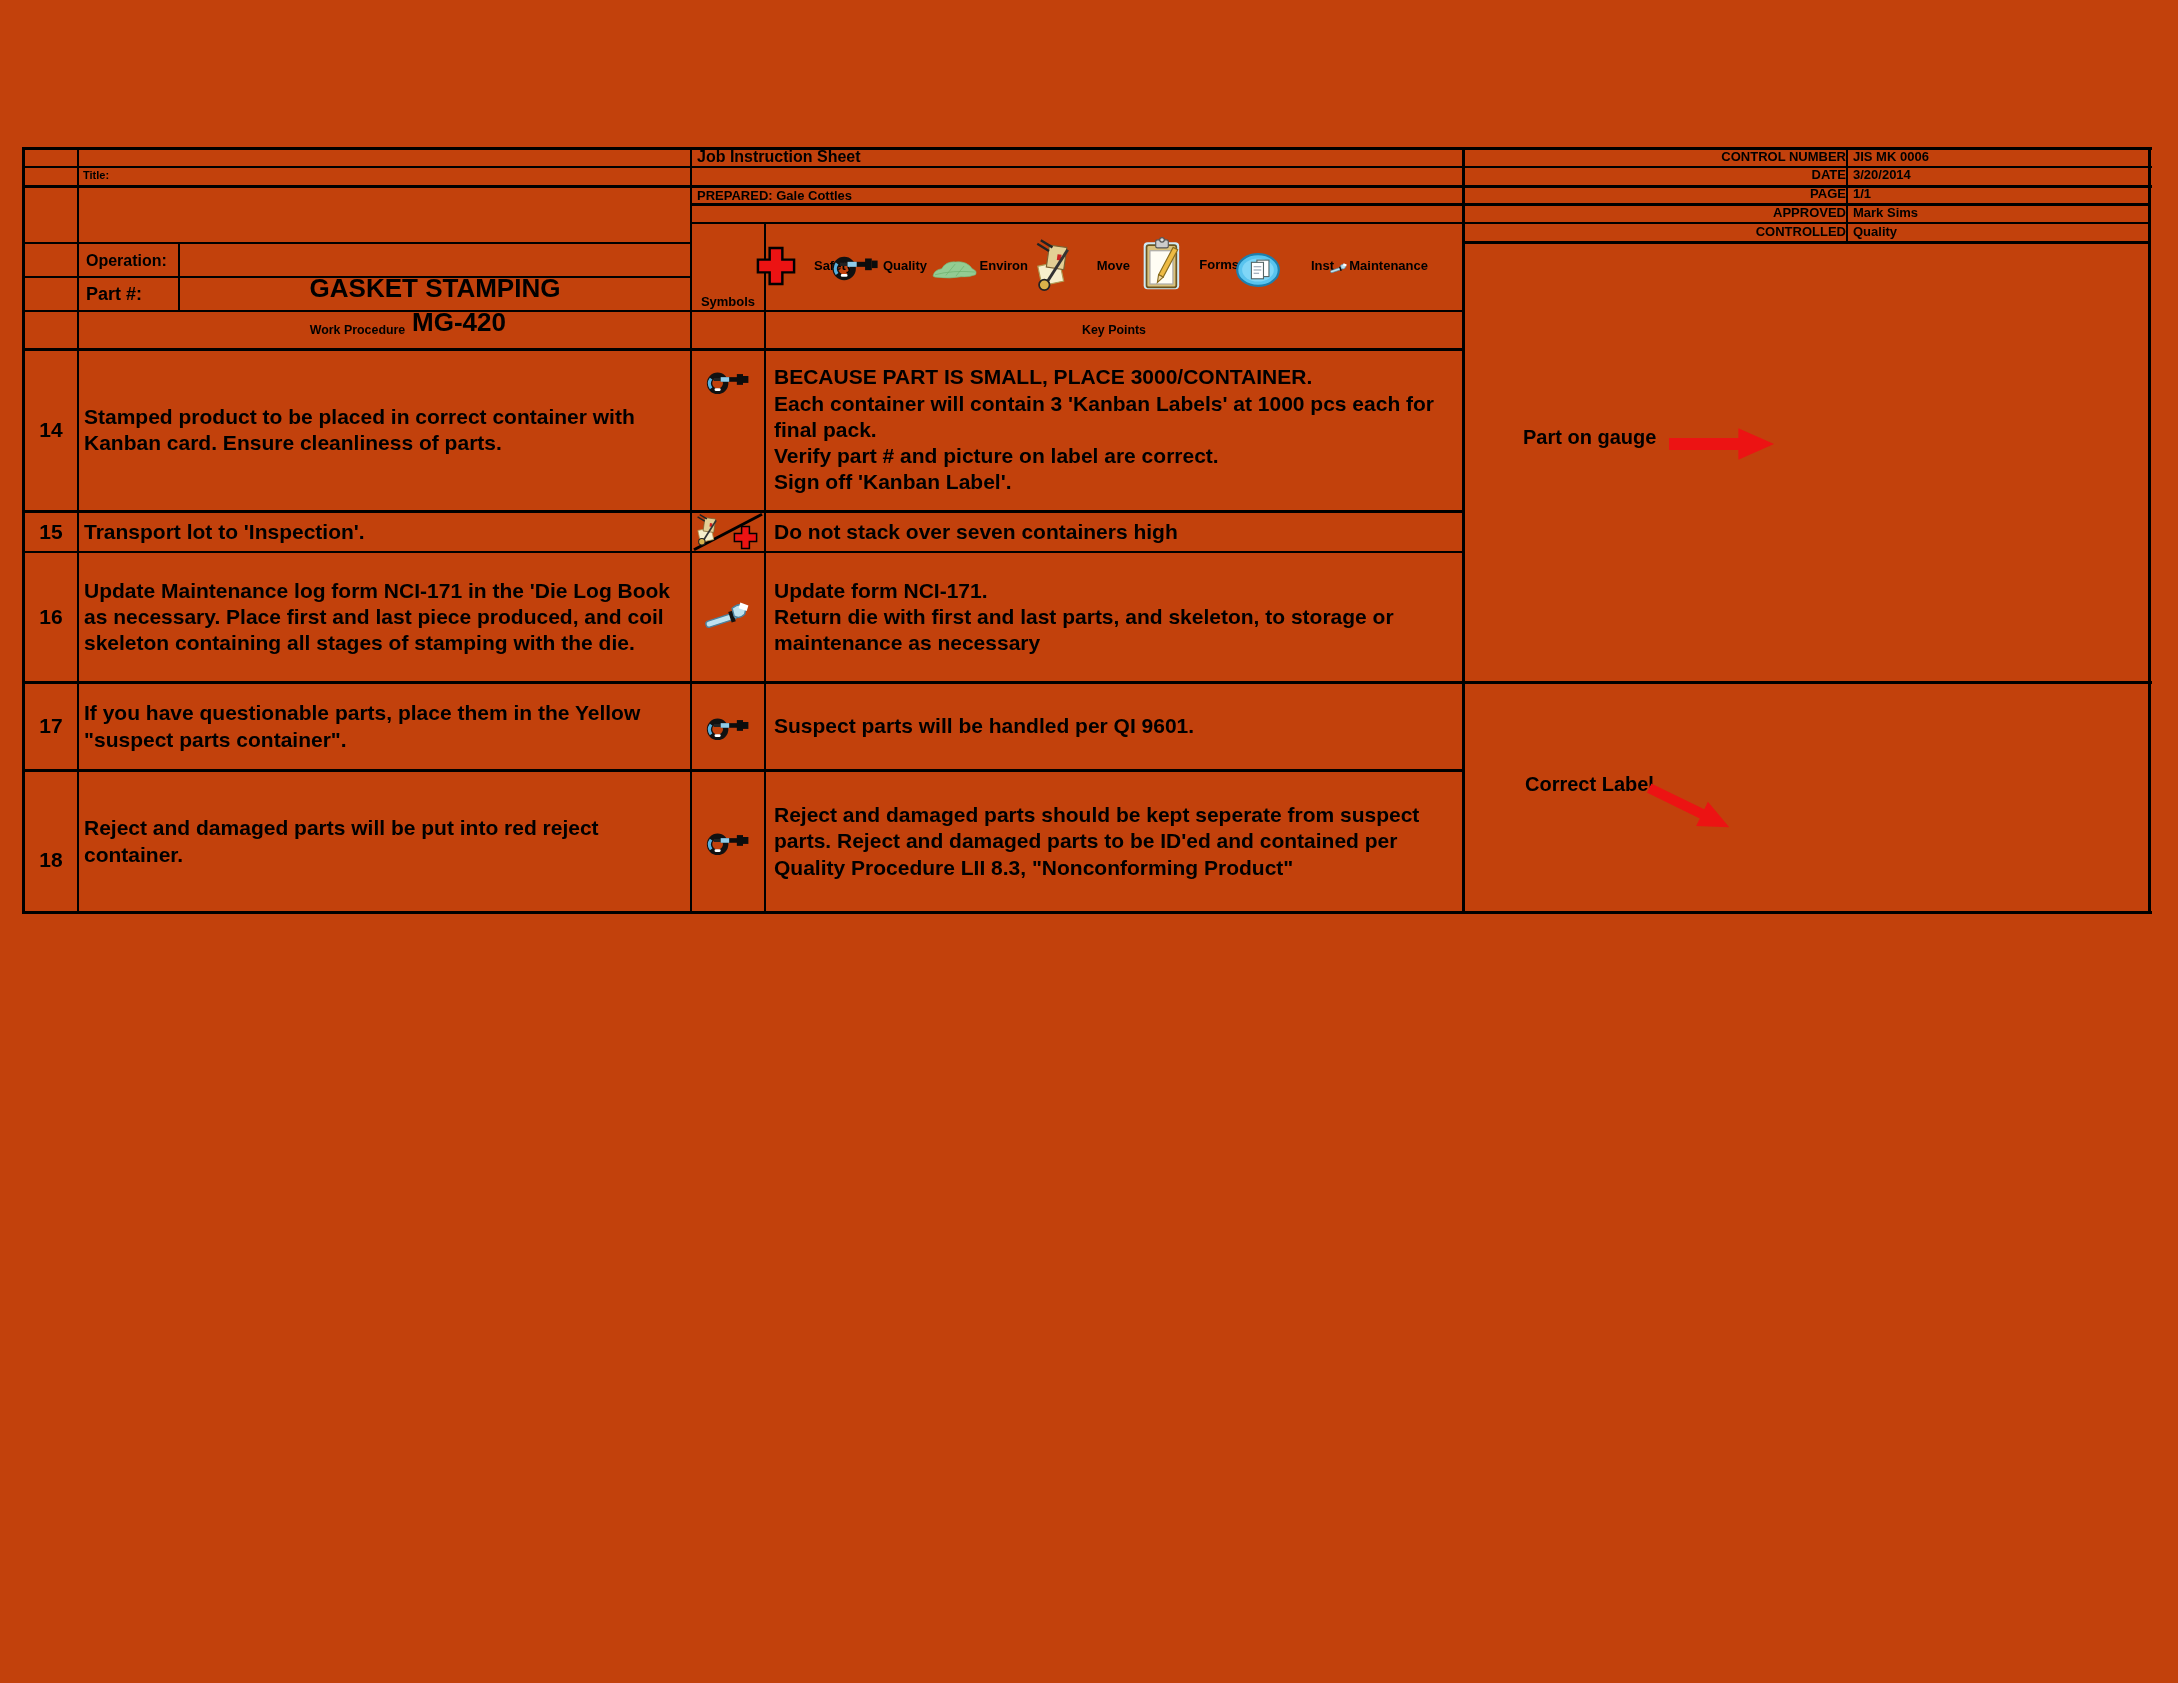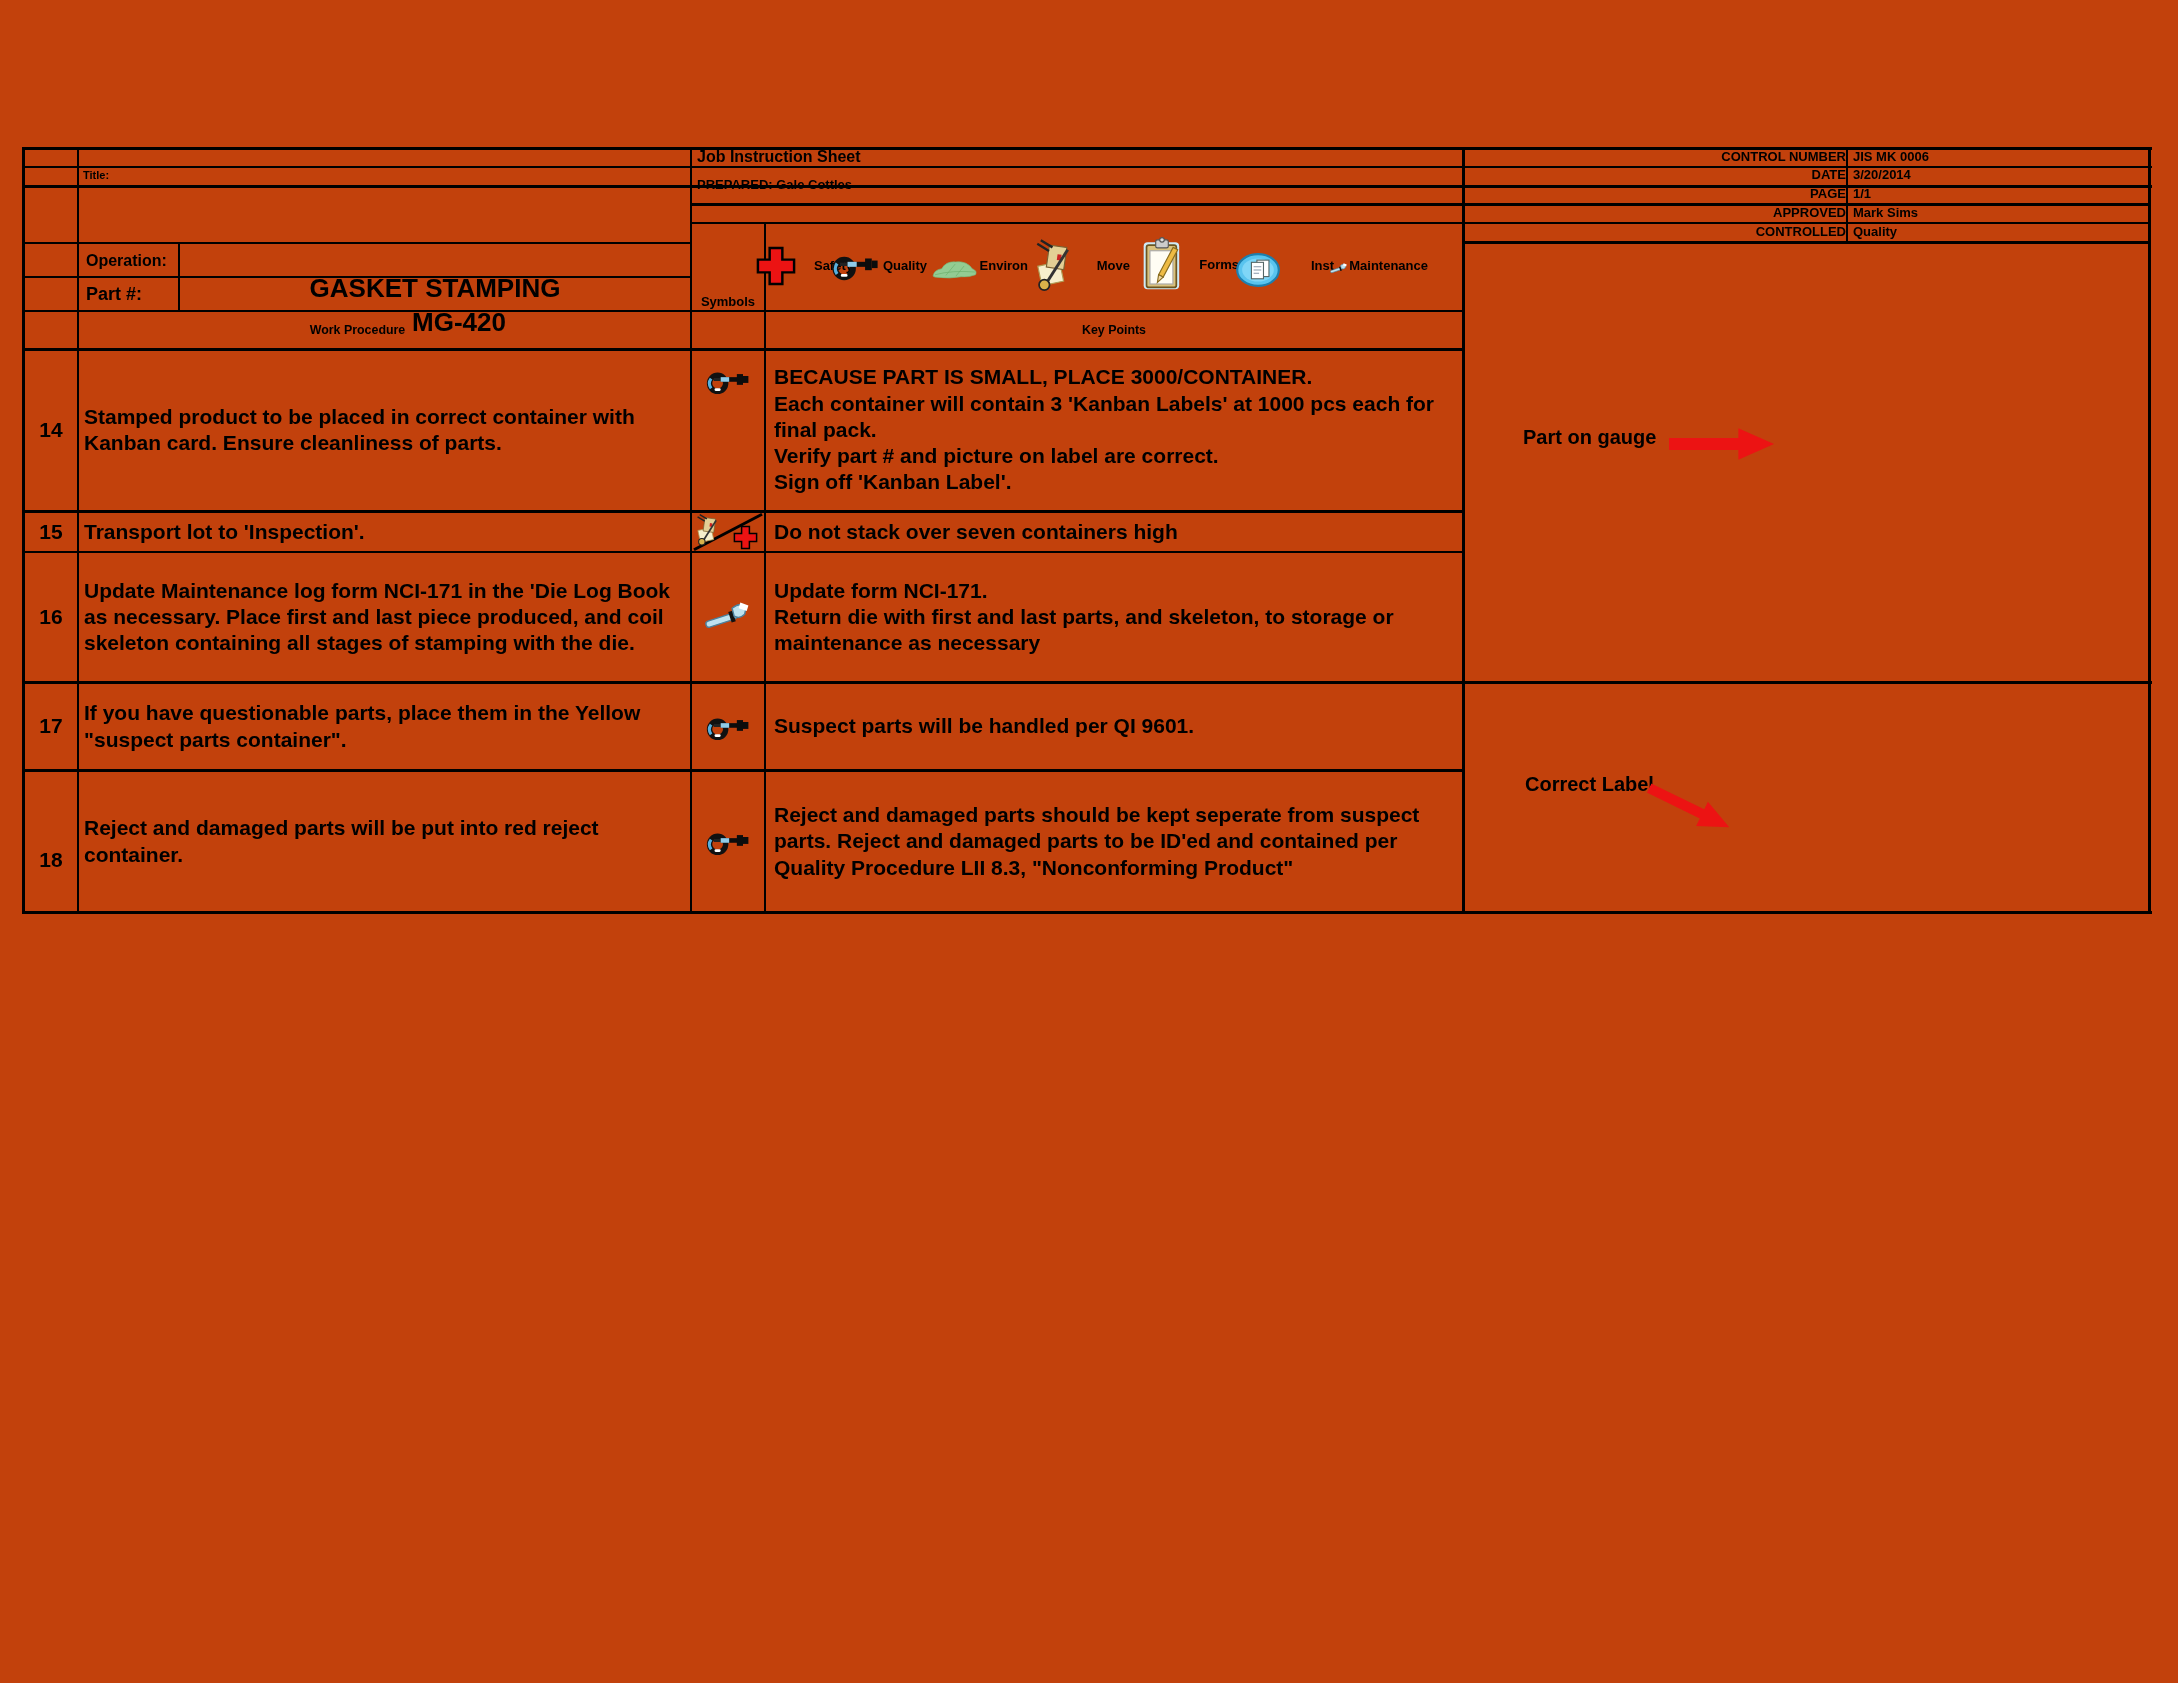--- a/index.html
+++ b/index.html
@@ -117,21 +117,21 @@
   <div class="ln" style="left:178px;top:242px;width:2px;height:70px"></div>
   <div class="ln" style="left:690px;top:147px;width:2px;height:767px"></div>
   <div class="ln" style="left:764px;top:222px;width:2px;height:692px"></div>
   <div class="ln" style="left:1462px;top:147px;width:3px;height:767px"></div>
   <div class="ln" style="left:1846px;top:147px;width:2px;height:96px"></div>
   <div class="ln" style="left:2148px;top:147px;width:3px;height:767px"></div>
 
   <div class="cell sheet-title" style="left:692px;top:147px;width:770px;height:20px">Job Instruction Sheet</div>
 
   <div class="cell small-label" style="left:79px;top:168px;width:609px;height:17px">Title:</div>
-  <div class="cell prepared" style="left:692px;top:168px;width:768px;height:34px">PREPARED:  Gale Cottles</div>
+  <div class="cell prepared" style="left:692px;top:179px;width:768px;height:34px">PREPARED:  Gale Cottles</div>
 
 
   <div class="cell op-label" style="left:79px;top:244px;width:99px;height:33px">Operation:</div>
   <div class="cell op-value c-center" style="left:180px;top:244px;width:510px;height:33px">GASKET STAMPING</div>
 
   <div class="cell part-label" style="left:79px;top:278px;width:99px;height:32px">Part #:</div>
   <div class="cell op-value c-center" style="left:180px;top:278px;width:558px;height:32px">MG-420</div>
 
   <div class="cell meta-label c-right" style="left:1465px;top:147px;width:381px;height:20px">CONTROL NUMBER</div>
   <div class="cell meta-value" style="left:1848px;top:147px;width:300px;height:20px">JIS MK 0006</div>

